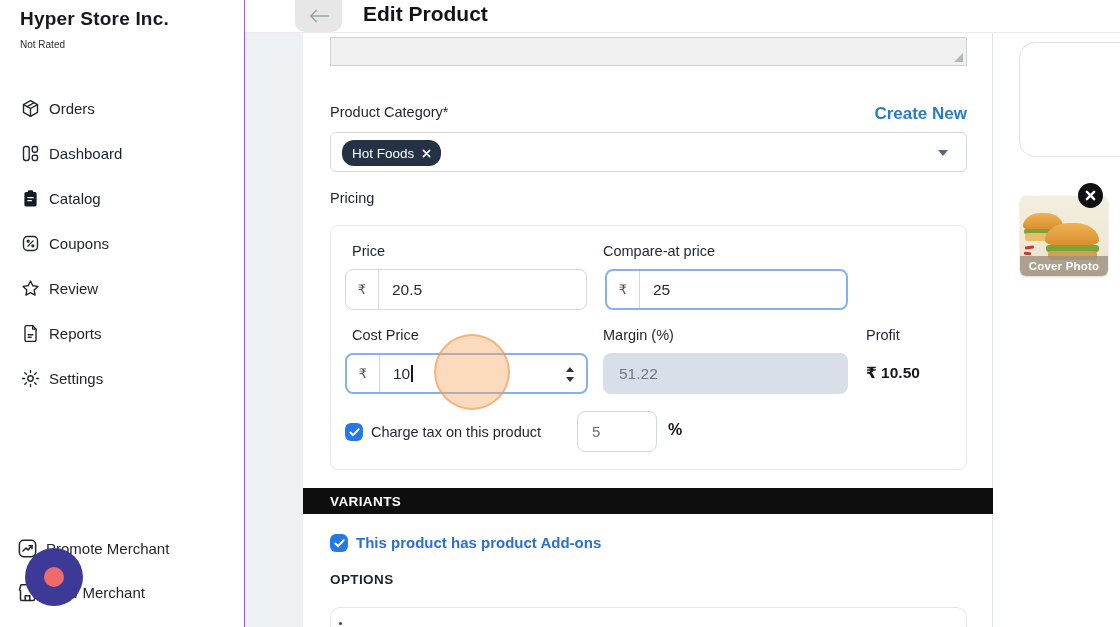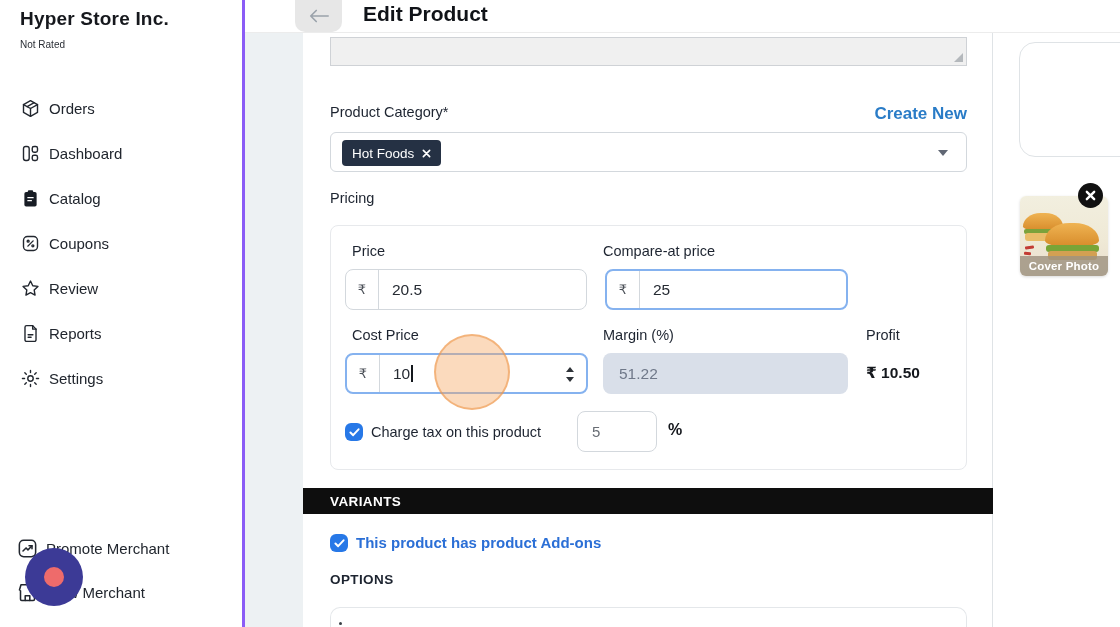--- a/index.html
+++ b/index.html
@@ -2,21 +2,21 @@
 <html><head>
 <meta charset="utf-8">
 <style>
   * { margin:0; padding:0; box-sizing:border-box; }
   html,body { background:#fff; }
   body { font-family:"Liberation Sans","DejaVu Sans",sans-serif; color:#1c2430; }
   .stage { position:relative; width:1120px; height:627px; overflow:hidden; background:#fff; }
   .abs { position:absolute; }
 
   
-  .sidebar { left:0; top:0; width:245px; height:627px; background:#fff; border-right:3px solid #8b5cf6; z-index:5; }
+  .sidebar { left:0; top:0; width:245px; height:627px; background:#fff; border-right:1px solid #8b5cf6; z-index:5; }
   .store-name { left:20px; top:8px; font-size:19px; font-weight:700; color:#16181d; letter-spacing:.2px; }
   .store-status { left:20px; top:39px; font-size:10px; color:#2b2f36; }
   .nav-item { left:20px; width:210px; height:24px; display:flex; align-items:center; gap:8px; cursor:pointer; }
   .nav-item svg { width:21px; height:21px; flex:0 0 21px; }
   .nav-label { font-size:15px; color:#21262e; }
   .icn { fill:none; stroke:#22272f; stroke-width:1.6; stroke-linecap:round; stroke-linejoin:round; }
   .icn-fill { fill:#171c24; stroke:none; }
 
   .foot-item { display:flex; align-items:center; gap:7px; }
   .foot-item svg { width:23px; height:23px; }
@@ -40,21 +40,21 @@
   
   .desc-area { left:330px; top:37px; width:637px; height:29px; background:#f0f0f0; border:1px solid #cfd2d6; }
   .resize-grip { position:absolute; right:3px; bottom:3px; width:0; height:0;
     border-bottom:9px solid #b4b8bc; border-left:9px solid transparent; }
 
   .fld-label { font-size:14.5px; color:#1d2430; }
   .link { font-size:17px; color:#2a7cc7; font-weight:600; cursor:pointer; }
 
   .cat-select { left:330px; top:132px; width:637px; height:40px; background:#fff; border:1px solid #d3d8dd; border-radius:6px; cursor:pointer; }
   .tag-chip { position:absolute; left:11px; top:7px; height:26px; display:inline-flex; align-items:center; gap:8px;
-    background:#253144; color:#fff; border-radius:4px; padding:0 10px; font-size:13.5px; }
+    background:#253144; color:#fff; border-radius:12px; padding:0 10px; font-size:13.5px; }
   .tag-x svg { width:9px; height:9px; display:block; cursor:pointer; }
   .sel-caret { position:absolute; right:18px; top:17px; width:0; height:0;
     border-left:5px solid transparent; border-right:5px solid transparent; border-top:6px solid #606774; }
 
   
   .pricing-card { left:330px; top:225px; width:637px; height:245px; background:#fff; border:1px solid #e7e9ec; border-radius:8px; }
   .grp { display:flex; align-items:stretch; background:#fff; border:1px solid #d3d8dd; border-radius:8px; overflow:hidden; }
   .grp--focus { border:2px solid #85b2ef; }
   .grp .prefix { width:33px; display:flex; align-items:center; justify-content:center;
     border-right:1px solid #d3d8dd; font-size:13px; color:#4a4f57; }

